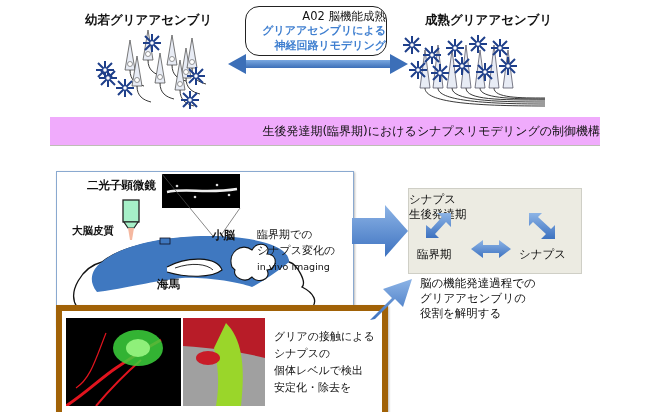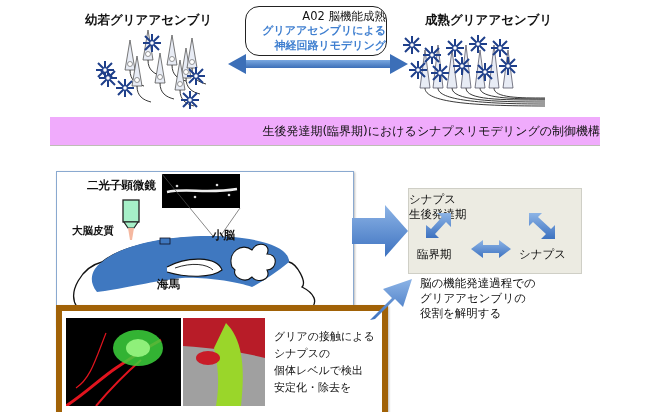--- a/index.html
+++ b/index.html
@@ -130,20 +130,25 @@
 
     <path d="M110,95 C130,84 160,84 165,98 C155,106 130,106 110,100" fill="#fff" stroke="#111" stroke-width="1.1"></path>
     <path d="M118,96 C135,90 150,92 156,98" fill="none" stroke="#111" stroke-width="0.9"></path>
 
     <path d="M175,95 C170,80 185,70 195,78 C200,68 215,72 210,82 C222,82 220,98 210,98 C215,108 200,112 195,105 C188,112 175,105 178,98 Z" fill="#fff" stroke="#111" stroke-width="1.1"></path>
   </svg>
   <div class="abs t bold" style="left:30px;top:6px;">二光子顕微鏡</div>
   <div class="abs t bold" style="left:15px;top:52px;font-size:10.5px;">大脳皮質</div>
   <div class="abs t bold" style="left:155px;top:56px;">小脳</div>
   <div class="abs t bold" style="left:100px;top:105px;">海馬</div>
+  <div class="abs center" style="left:200px;top:55px;width:96px;font-size:11px;line-height:16px;">
+    <div>臨界期での</div>
+    <div>シナプス変化の</div>
+    <div style="font-size:9.5px;">in vivo imaging</div>
+  </div>
 </div>
 
 <div id="panel-bottom" class="abs">
   <svg class="abs" style="left:4px;top:7px" width="200" height="88">
     <rect x="0" y="0" width="115" height="88" fill="#000"></rect>
     <path d="M0,88 C20,75 35,60 50,50 C65,40 80,30 95,22" stroke="#e0141e" stroke-width="3" fill="none"></path>
     <path d="M30,88 C45,70 60,55 75,42" stroke="#e0141e" stroke-width="2" fill="none"></path>
     <path d="M10,70 C25,60 30,40 40,15" stroke="#e0141e" stroke-width="1.2" fill="none"></path>
     <ellipse cx="72" cy="30" rx="25" ry="18" fill="#3cd23c" opacity="0.85"></ellipse>
     <ellipse cx="72" cy="30" rx="12" ry="9" fill="#8ff07a"></ellipse>

